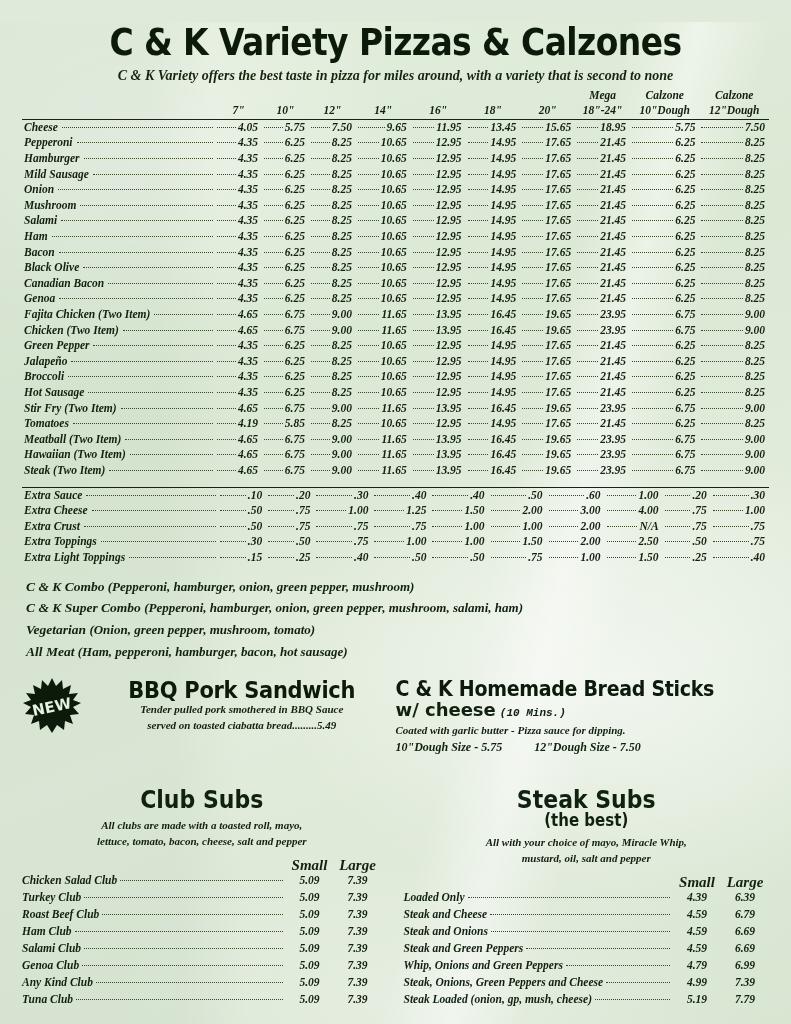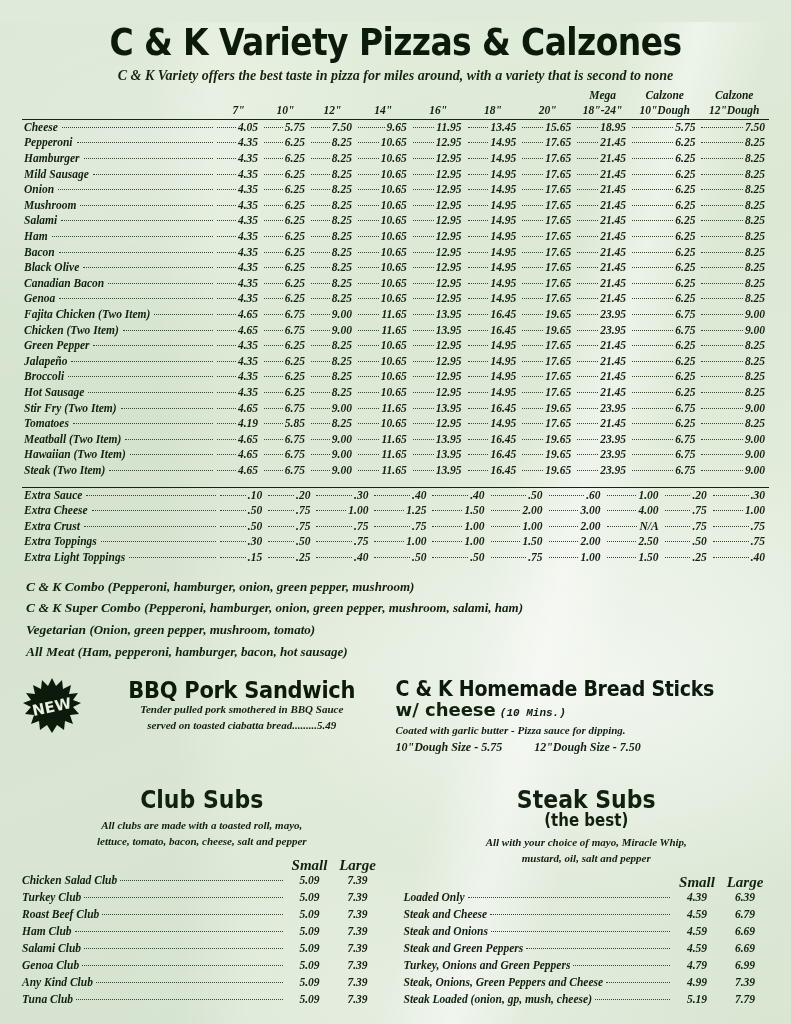--- a/index.html
+++ b/index.html
@@ -2199,21 +2199,21 @@
               <span class="p">4.59</span>
               <span class="p">6.69</span>
             </div>
             <div class="subrow">
               <span class="nm">Steak and Green Peppers</span>
               <span class="dots"></span>
               <span class="p">4.59</span>
               <span class="p">6.69</span>
             </div>
             <div class="subrow">
-              <span class="nm">Turkey, Onions and Green Peppers</span>
+              <span class="nm">Whip, Onions and Green Peppers</span>
               <span class="dots"></span>
               <span class="p">4.79</span>
               <span class="p">6.99</span>
             </div>
             <div class="subrow">
               <span class="nm">Steak, Onions, Green Peppers and Cheese</span>
               <span class="dots"></span>
               <span class="p">4.99</span>
               <span class="p">7.39</span>
             </div>

